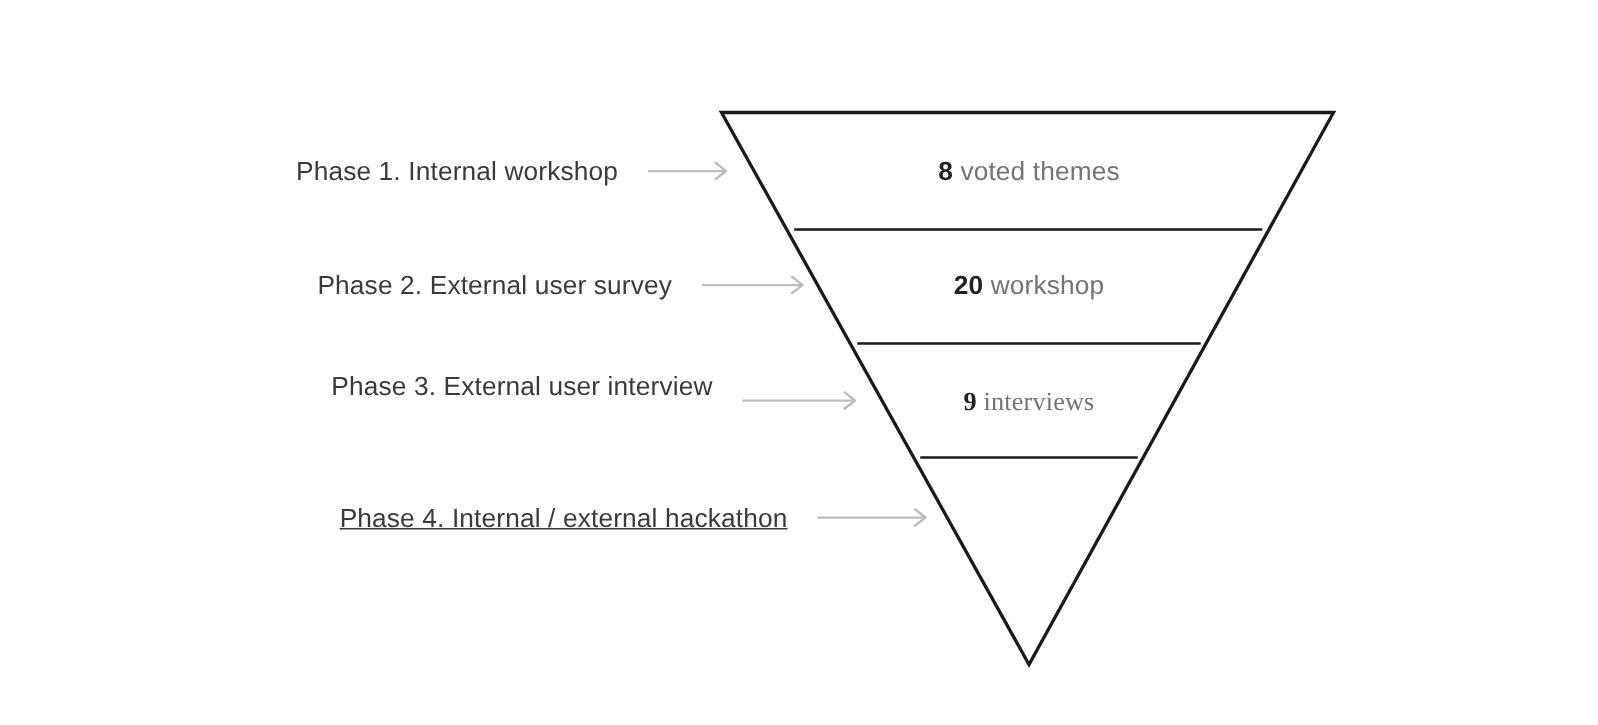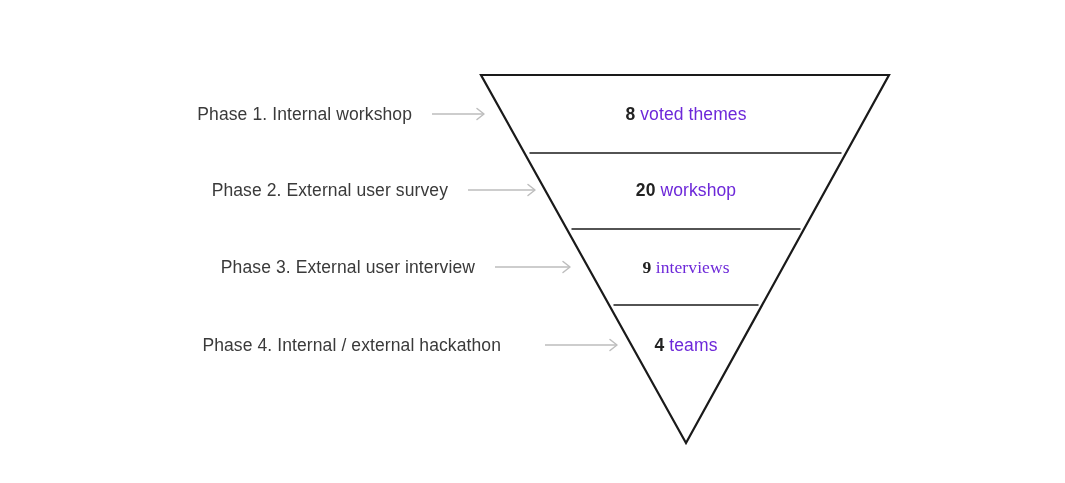--- a/index.html
+++ b/index.html
@@ -42,21 +42,21 @@
     text-align: center;
     line-height: 1;
     letter-spacing: 0.1px;
   }
   .stage-label .num {
     font-weight: bold;
     color: #222222;
   }
   .stage-label .unit {
     font-weight: normal;
-    color: #6d28d9;
+    color: #737373;
   }
 </style>
 </head>
 <body>
 
 <div id="diagram">
 
   <svg id="funnel-svg" viewBox="0 0 1065 483">
 
     <polygon points="481,75 889,75 686,443" fill="none" stroke="#1a1a1a" stroke-width="2.2" stroke-linejoin="miter"></polygon>
@@ -80,29 +80,26 @@
       <polyline points="563,261.5 570,267 563,272.5" fill="none" stroke="#bdbdbd" stroke-width="1.5" stroke-linecap="round" stroke-linejoin="round"></polyline>
     </g>
     <g>
       <line x1="545" y1="345" x2="617" y2="345" stroke="#bdbdbd" stroke-width="1.5"></line>
       <polyline points="610,339.5 617,345 610,350.5" fill="none" stroke="#bdbdbd" stroke-width="1.5" stroke-linecap="round" stroke-linejoin="round"></polyline>
     </g>
   </svg>
 
   <div class="phase-label" style="right:653px; top:106px;">Phase 1. Internal workshop</div>
   <div class="phase-label" style="right:617px; top:182px;text-align:center;">Phase 2. External user survey</div>
-  <div class="phase-label" style="right:590px; top:259px;margin-left:44px;">Phase 3. External user interview</div>
-  <div class="phase-label" style="right:564px; top:337px;">Phase 4. Internal / external hackathon</div>
+  <div class="phase-label" style="right:590px; top:249px;margin-left:44px;">Phase 3. External user interview</div>
+  <div class="phase-label" style="right:540px; top:337px;text-decoration:underline;">Phase 4. Internal / external hackathon</div>
 
   <div class="stage-label" style="left:486px; width:400px; top:106px;">
     <span class="num">8</span><span class="unit">&nbsp;</span><span class="unit">voted themes</span>
   </div>
   <div class="stage-label" style="left:486px; width:400px; top:182px;">
     <span class="num">20</span><span class="unit">&nbsp;</span><span class="unit">workshop</span>
   </div>
   <div class="stage-label" style="left:486px; width:400px; top:259px;font-family:Liberation Serif, serif;">
     <span class="num">9</span><span class="unit">&nbsp;</span><span class="unit">interviews</span>
   </div>
-  <div class="stage-label" style="left:486px; width:400px; top:337px;">
-    <span class="num">4</span><span class="unit">&nbsp;</span><span class="unit">teams</span>
-  </div>
 
 </div>
 
 </body></html>

